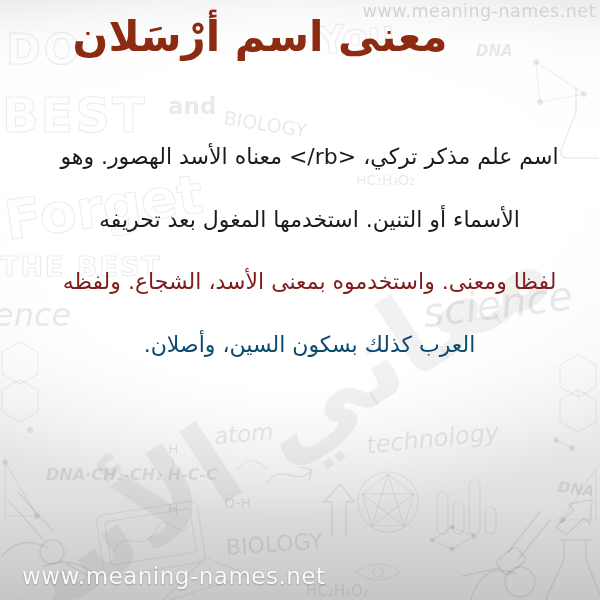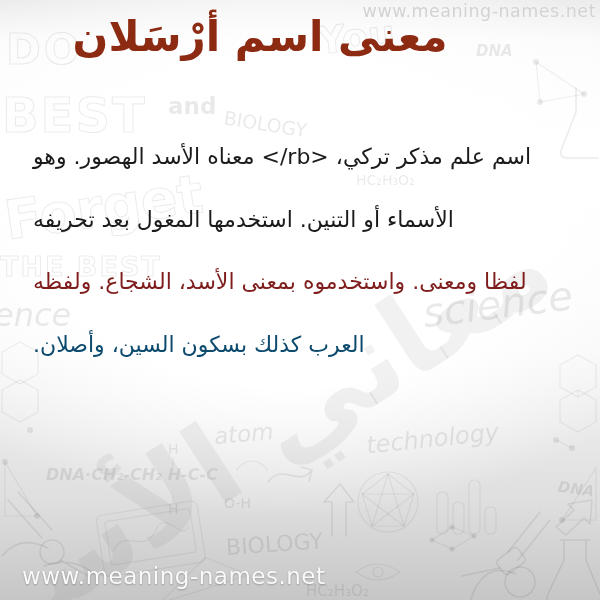--- a/index.html
+++ b/index.html
@@ -28,21 +28,21 @@
 
   .wm-top{position:absolute;top:1px;right:4px;z-index:3;
       font-size:17.5px;letter-spacing:0.5px;color:#d2d2d2;
       text-shadow:0 0 1px rgba(255,255,255,0.8);}
 
   .title{position:absolute;top:13px;left:0;width:100%;z-index:2;margin:0;
       direction:rtl;text-align:center;transform:translateX(-40px);
       font-size:42px;font-weight:bold;line-height:1.15;}
 
   .body-text{position:absolute;top:126px;left:0;right:0;z-index:2;
-      direction:rtl;text-align:left;padding-left:33px;padding-right:14px;}
+      direction:rtl;text-align:center;padding-left:33px;padding-right:14px;}
   .body-text .line{height:62.5px;line-height:62.5px;white-space:nowrap;
       font-size:22px;color:#1b1b1b;}
 
   .wm-bottom{position:absolute;top:563px;left:22px;z-index:3;
       font-size:23px;letter-spacing:0.5px;color:#fafafa;
       text-shadow:0 1px 2px rgba(0,0,0,0.22), 0 0 1px rgba(0,0,0,0.12);}
 </style>
 </head>
 <body>
 

